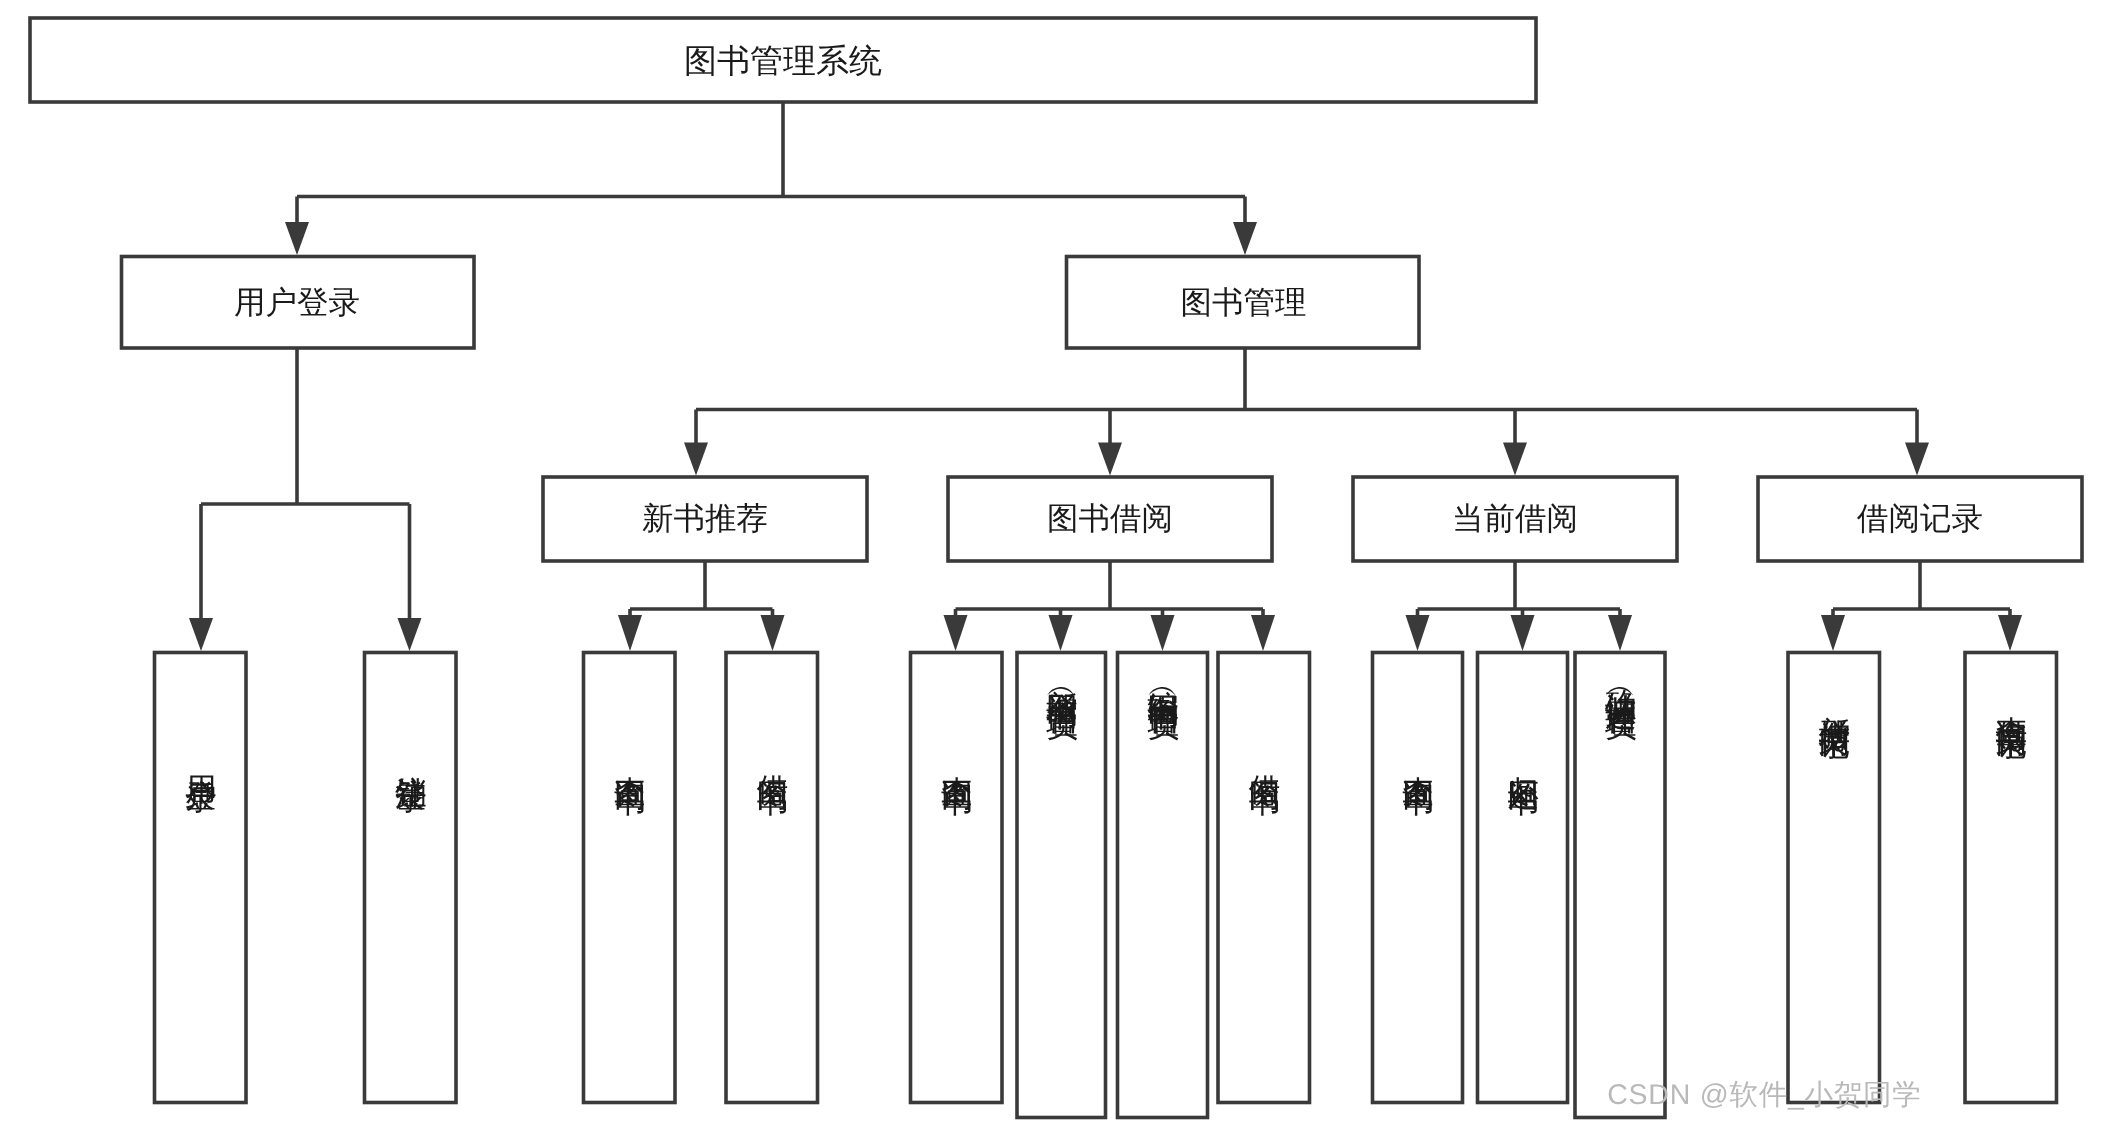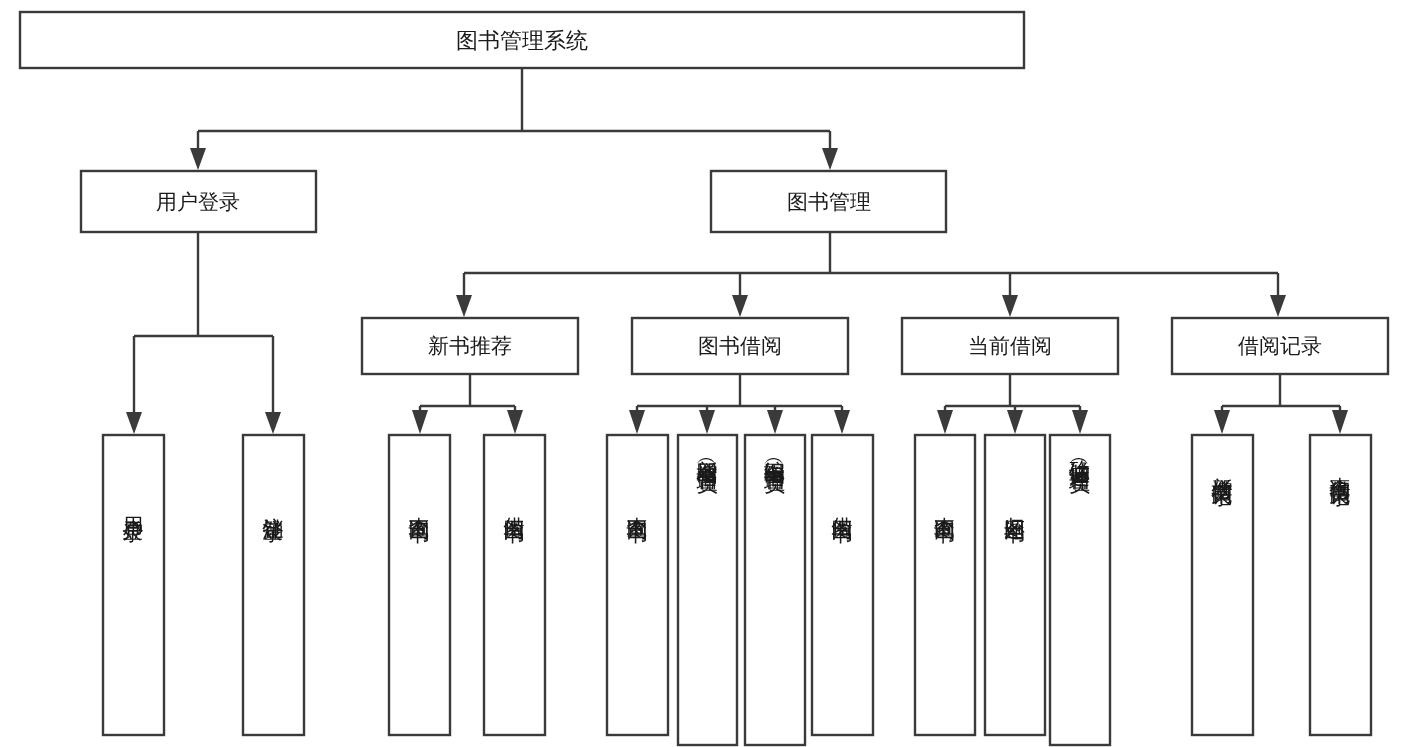--- a/index.html
+++ b/index.html
@@ -239,14 +239,15 @@
   <div class="leaf-label-holder" style="left:1050px; top:443px; width:60px; height:300px;">
     <span class="leaf-label">确认归还（管理员）</span>
   </div>
   <div class="leaf-label-holder" style="left:1192px; top:460px; width:61px; height:275px;">
     <span class="leaf-label">新增借阅记录</span>
   </div>
   <div class="leaf-label-holder" style="left:1310px; top:460px; width:61px; height:275px;">
     <span class="leaf-label">查询借阅记录</span>
   </div>
 
+  <div class="watermark">CSDN @软件_小贺同学</div>
 
 </div>
 
 </body></html>

